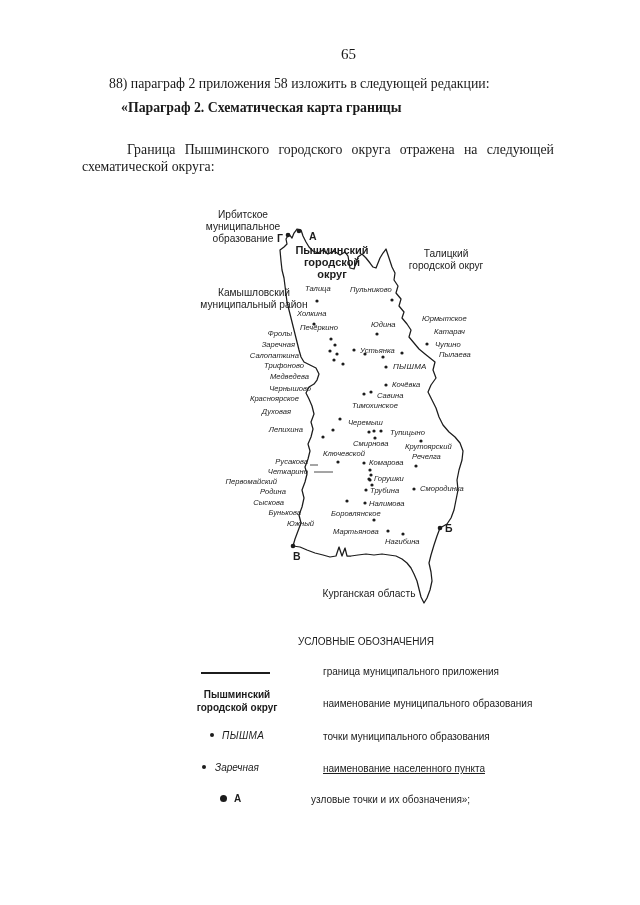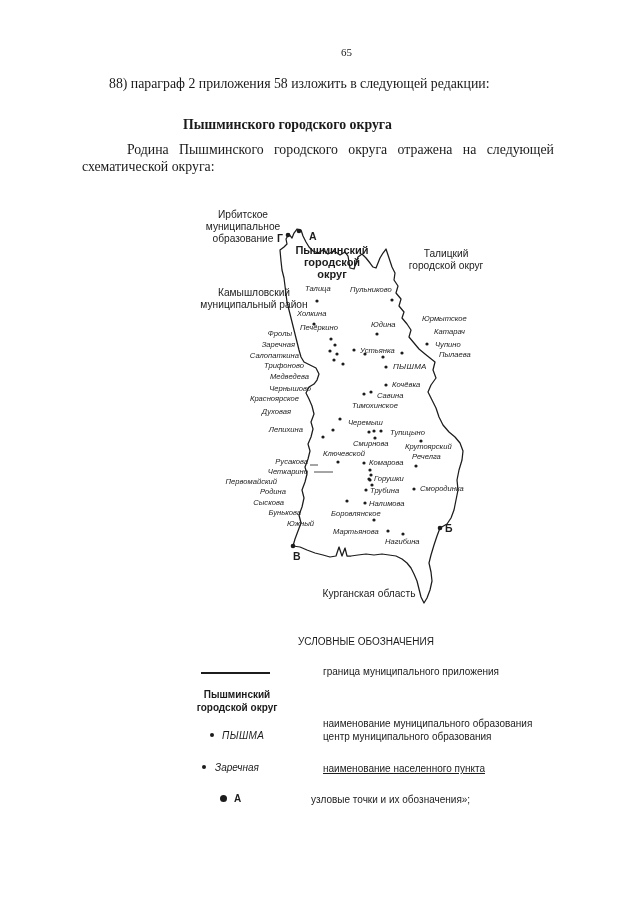--- a/index.html
+++ b/index.html
@@ -2,21 +2,21 @@
 <html><head>
 <meta charset="utf-8">
 <style>
   html,body{margin:0;padding:0;background:#e8e8e8;}
   .page{
     position:relative;width:640px;height:905px;background:#ffffff;
     font-family:"Liberation Serif",serif;color:#1a1a1a;overflow:hidden;
     margin:0 auto;
   }
   .abs{position:absolute;white-space:nowrap;}
-  .pageno{font-size:11px;}
+  .pageno{font-size:15px;}
   .body-text{font-size:13.8px;}
   .bold{font-weight:bold;}
   .justline{text-align:justify;text-align-last:justify;white-space:normal;}
   
   svg text{fill:#1c1c1c;}
   .stl{font:italic 7.6px "Liberation Sans",sans-serif;}
   .stl-caps{font:italic 8px "Liberation Sans",sans-serif;letter-spacing:.3px;}
   .region{font:10.2px "Liberation Sans",sans-serif;text-anchor:middle;}
   .node-l{font:bold 10.5px "Liberation Sans",sans-serif;}
   .map-title{font:bold 11px "Liberation Sans",sans-serif;text-anchor:middle;}
@@ -30,23 +30,23 @@
 </style>
 </head>
 <body>
 
 <div class="page">
 
   <div class="abs pageno" style="left:341px;top:46px;">65</div>
 
   <div class="abs body-text" style="left:109px;top:76px;">88) параграф 2 приложения 58 изложить в следующей редакции:</div>
 
-  <div class="abs body-text bold" style="left:183px;top:117px;">Пышминского городского округа</div>
+  <div class="abs body-text bold" style="left:121px;top:100px;">«Параграф 2. Схематическая карта границы</div>
 
-  <div class="abs body-text justline" style="left:127px;top:142px;width:427px;">Родина Пышминского городского округа отражена на следующей</div>
+  <div class="abs body-text justline" style="left:127px;top:142px;width:427px;">Граница Пышминского городского округа отражена на следующей</div>
   <div class="abs body-text" style="left:82px;top:159px;">схематической округа:</div>
 
   <svg id="map-svg" class="abs" viewBox="170 200 330 420" style="left:170px;top:200px;width:330px;height:420px;">
       <path d="M280,250 L284,247 L287,244 L286,239 L289,234 L292,238 L294,233 L297,229 L301,230 L303,236 L306,242 L309,247 L313,251 L318,253 L323,250 L328,254 L334,251 L340,255 L345,252 L348,256 L349,262 L350,268 L354,269 L356,263 L358,257 L362,254 L366,258 L370,263 L373,267 L376,268 L378,263 L380,258 L383,253 L386,249 L388,255 L390,261 L392,267 L395,273 L394,280 L398,286 L396,293 L401,299 L399,306 L404,312 L402,318 L407,324 L411,330 L409,337 L414,343 L419,349 L425,354 L430,358 L435,362 L433,370 L436,378 L431,385 L428,392 L432,400 L436,408 L439,417 L443,425 L449,432 L455,437 L460,443 L463,451 L462,460 L459,470 L457,480 L458,490 L456,500 L454,510 L451,518 L447,524 L440,528 L437,536 L434,545 L431,555 L429,563 L431,572 L432,581 L430,590 L427,598 L424,603 L421,597 L419,589 L417,581 L414,574 L411,568 L407,563 L402,559 L396,556 L389,555 L382,554 L374,555 L366,554 L358,555 L351,556 L347,556 L345,548 L342,556 L339,547 L336,556 L330,557 L323,555 L315,553 L307,550 L300,547 L293,546 L295,539 L298,531 L301,523 L299,515 L302,507 L304,498 L302,490 L305,482 L307,474 L305,467 L308,459 L310,451 L308,444 L311,437 L313,429 L311,422 L314,414 L312,406 L309,399 L306,393 L309,387 L314,384 L317,380 L319,374 L316,368 L310,365 L304,362 L301,357 L299,350 L297,342 L295,334 L293,326 L291,318 L289,310 L287,302 L286,294 L285,286 L284,278 L282,270 L281,261 Z" class="boundary"></path>
       <line x1="314" y1="472" x2="333" y2="472" stroke="#1c1c1c" stroke-width="0.8"></line>
       <line x1="310" y1="465" x2="318" y2="465" stroke="#1c1c1c" stroke-width="0.8"></line>
       <text x="243" y="218" class="region"><tspan x="243" dy="0">Ирбитское</tspan><tspan x="243" dy="12">муниципальное</tspan><tspan x="243" dy="12">образование</tspan></text>
       <text x="446" y="257" class="region"><tspan x="446" dy="0">Талицкий</tspan><tspan x="446" dy="12">городской округ</tspan></text>
       <text x="254" y="296" class="region"><tspan x="254" dy="0">Камышловский</tspan><tspan x="254" dy="12">муниципальный район</tspan></text>
       <text x="369" y="597" class="region"><tspan x="369" dy="0">Курганская область</tspan></text>
@@ -149,25 +149,25 @@
 
   <div class="abs legend-sans" style="left:298px;top:636px;">УСЛОВНЫЕ ОБОЗНАЧЕНИЯ</div>
 
   <div class="leg-line" style="left:201px;top:672px;width:69px;"></div>
   <div class="abs legend-sans" style="left:323px;top:666px;">граница муниципального приложения</div>
 
   <div class="abs legend-sans leg-name" style="left:178px;top:689px;width:118px;">
     <div>Пышминский</div>
     <div>городской округ</div>
   </div>
-  <div class="abs legend-sans" style="left:323px;top:698px;margin-top:20px;">наименование муниципального образования</div>
+  <div class="abs legend-sans" style="left:323px;top:698px;">наименование муниципального образования</div>
 
   <div class="leg-dot" style="left:210px;top:733px;width:4px;height:4px;"></div>
   <div class="abs legend-sans ital" style="left:222px;top:730px;letter-spacing:.4px;">ПЫШМА</div>
-  <div class="abs legend-sans" style="left:323px;top:731px;">центр муниципального образования</div>
+  <div class="abs legend-sans" style="left:323px;top:731px;">точки муниципального образования</div>
 
   <div class="leg-dot" style="left:202px;top:765px;width:4px;height:4px;"></div>
   <div class="abs legend-sans ital" style="left:215px;top:762px;">Заречная</div>
   <div class="abs legend-sans" style="left:323px;top:763px;text-decoration:underline;">наименование населенного пункта</div>
 
   <div class="leg-dot" style="left:220px;top:795px;width:7px;height:7px;"></div>
   <div class="abs legend-sans" style="left:234px;top:793px;font-weight:bold;">А</div>
   <div class="abs legend-sans" style="left:311px;top:794px;">узловые точки и их обозначения»;</div>
 
 </div>

